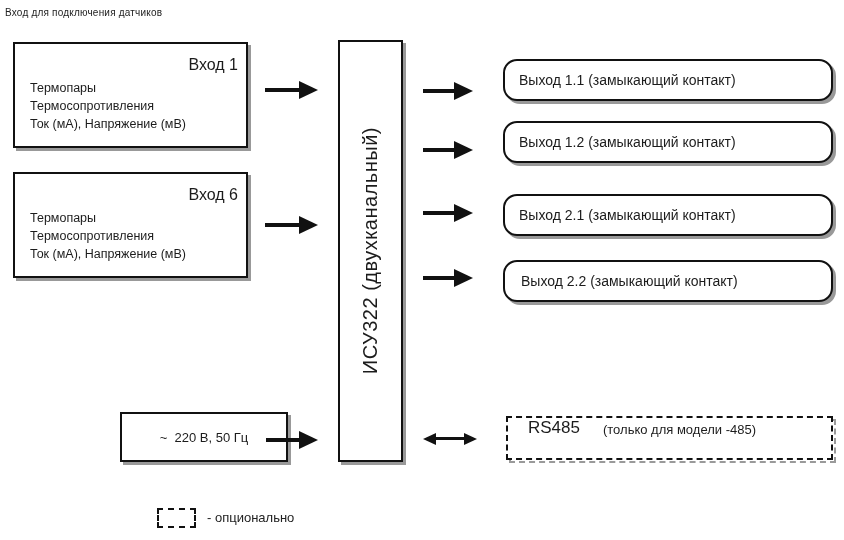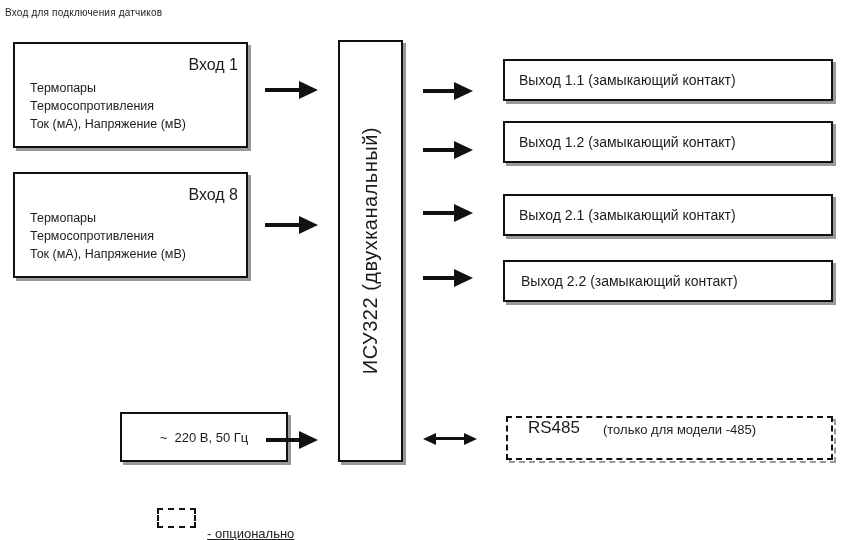--- a/index.html
+++ b/index.html
@@ -30,21 +30,21 @@
   .device-box{
     display:flex;align-items:center;justify-content:center;
   }
   .vtext{
     writing-mode:vertical-rl;
     transform:rotate(180deg);
     font-size:20px;white-space:nowrap;letter-spacing:.5px;
   }
   .output-box{
     display:flex;align-items:center;
-    padding-left:14px;font-size:14px;
+    padding-left:14px;font-size:14px;border-radius:14px;
   }
   .dashed-box{
     position:absolute;box-sizing:border-box;
     background:#fff;border:2px dashed #111;
     display:flex;align-items:baseline;
     box-shadow:none;
   }
   .dash-shadow{
     position:absolute;box-sizing:border-box;
     border:2px dashed #9a9a9a;background:transparent;
@@ -93,21 +93,21 @@
   <div class="title">Вход для подключения датчиков</div>
 
   <div class="box input-box" style="left:13px;top:42px;width:235px;height:106px;">
     <div class="box-head">Вход 1</div>
     <div class="box-line">Термопары</div>
     <div class="box-line">Термосопротивления</div>
     <div class="box-line">Ток (мА), Напряжение (мВ)</div>
   </div>
 
   <div class="box input-box" style="left:13px;top:172px;width:235px;height:106px;">
-    <div class="box-head">Вход 8</div>
+    <div class="box-head">Вход 6</div>
     <div class="box-line">Термопары</div>
     <div class="box-line">Термосопротивления</div>
     <div class="box-line">Ток (мА), Напряжение (мВ)</div>
   </div>
 
   <div class="box power-box" style="left:82px;top:412px;width:168px;height:50px;">
     <span>~  220 В, 50 Гц</span>
   </div>
 
   <div class="box device-box" style="left:338px;top:40px;width:65px;height:422px;">
@@ -165,15 +165,15 @@
     <span class="head-r"></span>
   </div>
 
   <div class="arrow small" style="left:423px;top:432px;width:54px;">
     <span class="head-l"></span>
     <span class="shaft"></span>
     <span class="head-r"></span>
   </div>
 
   <div class="legend-swatch" style="left:157px;top:508px;"></div>
-  <div class="legend-label" style="left:207px;top:526px;text-decoration:underline;">- опционально</div>
+  <div class="legend-label" style="left:207px;top:510px;">- опционально</div>
 
 </div>
 
 </body></html>

